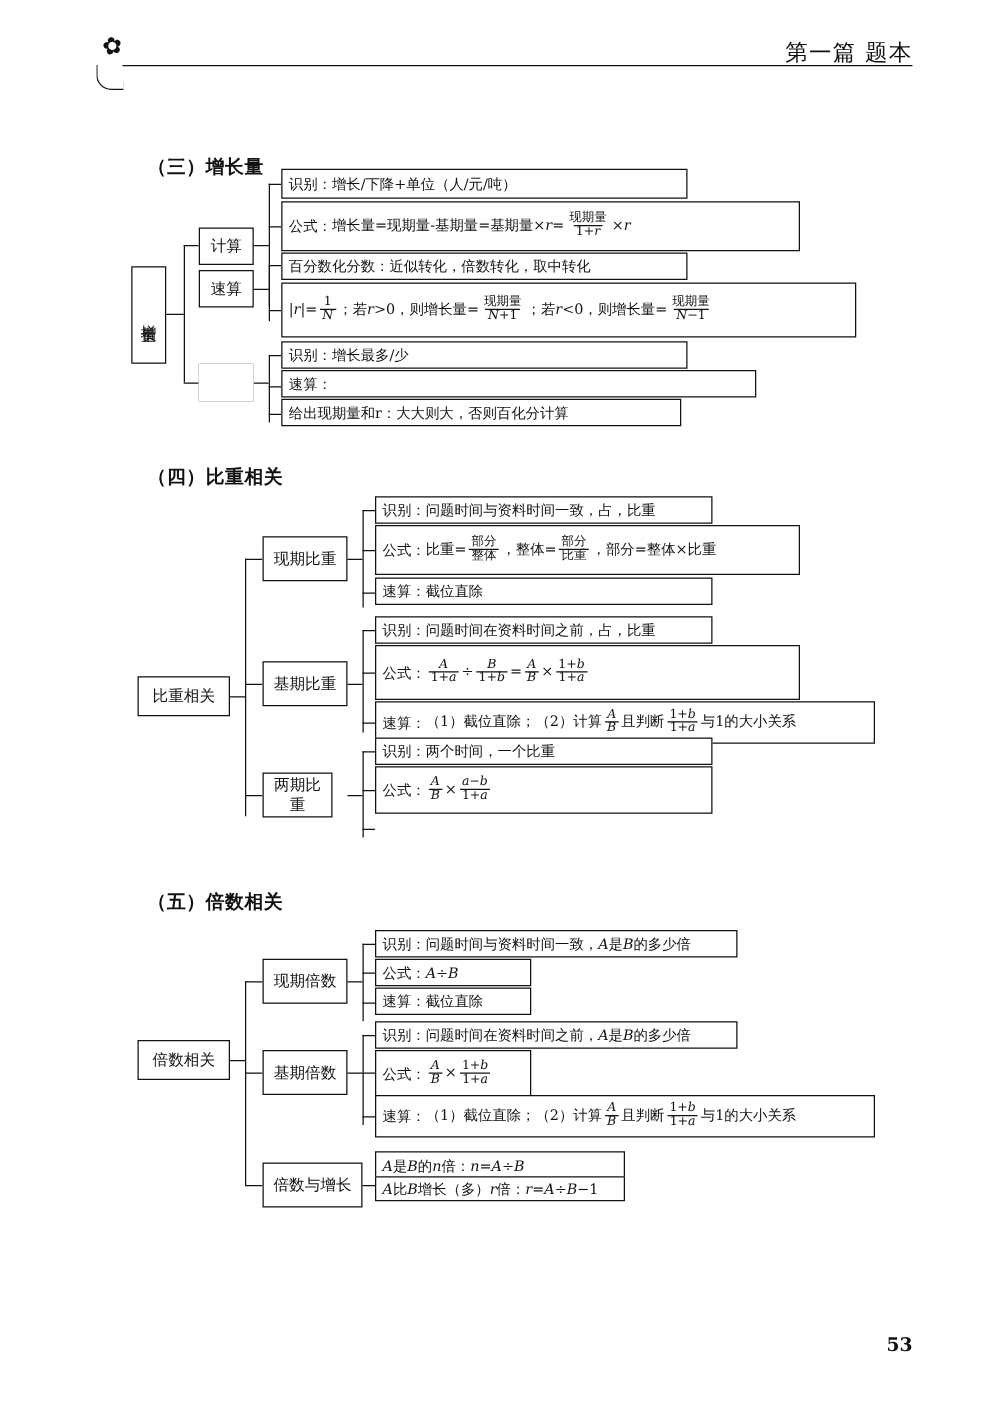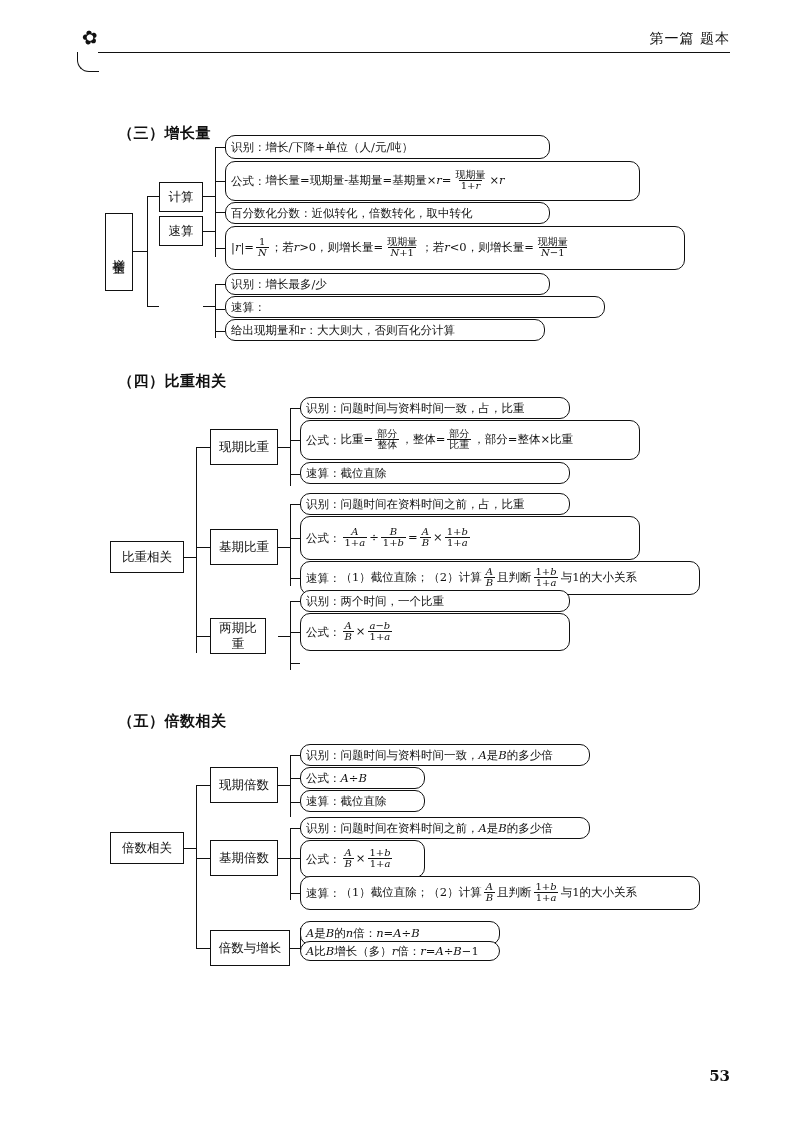--- a/index.html
+++ b/index.html
@@ -58,21 +58,21 @@
     top: 0px;
     font-size: 19px;
     line-height: 1;
     color: #111;
     transform: rotate(-12deg);
   }
   .header-title {
     position: absolute;
     right: 0;
     top: 2px;
-    font-size: 14px;
+    font-size: 18px;
     letter-spacing: 1px;
     font-family: "DejaVu Serif", "Liberation Serif", serif;
   }
 
   
   .sec-head {
     position: absolute;
     font-size: 15px;
     font-weight: bold;
     letter-spacing: 0.5px;
@@ -100,21 +100,20 @@
     writing-mode: vertical-rl;
     text-orientation: upright;
     letter-spacing: 2px;
     justify-content: center;
   }
   .leaf {
     font-size: 11.5px;
     padding: 1px 5px;
     line-height: 1.3;
     white-space: nowrap;
-    border-radius: 10px;
   }
 
   
   .ln {
     position: absolute;
     background: #111;
   }
   .lnh { height: 1.1px; }
   .lnv { width: 1.1px; }
 

